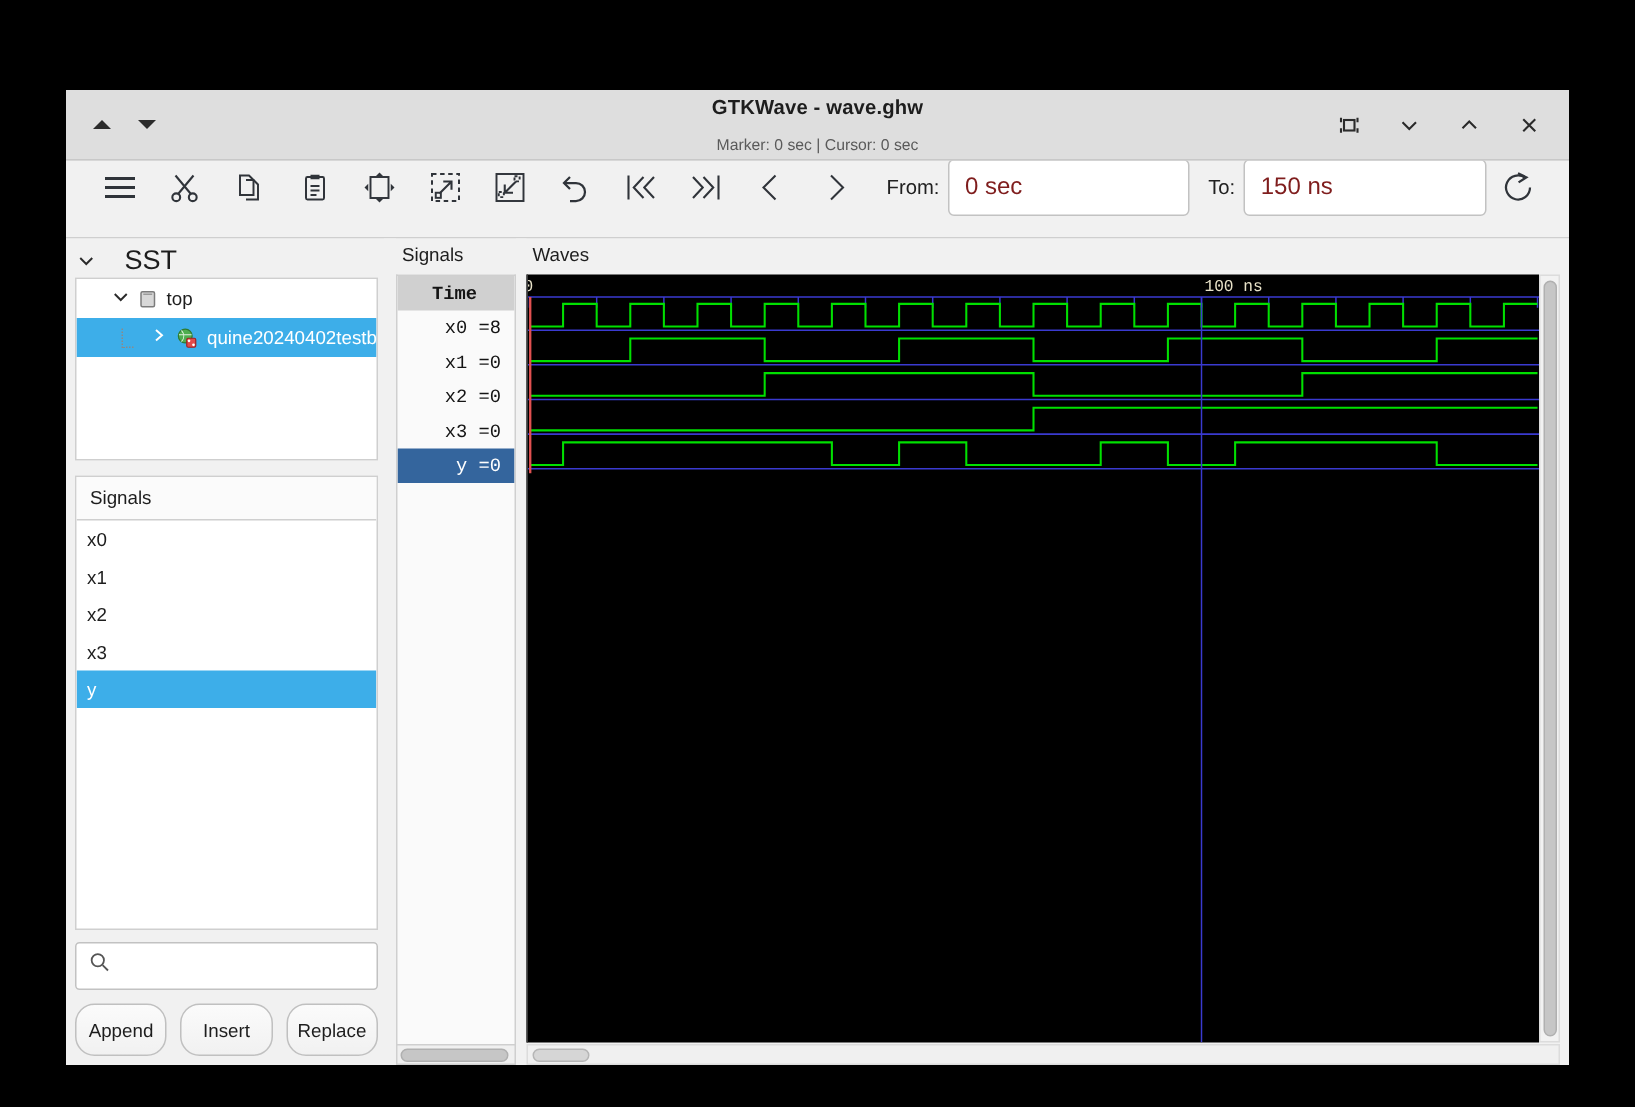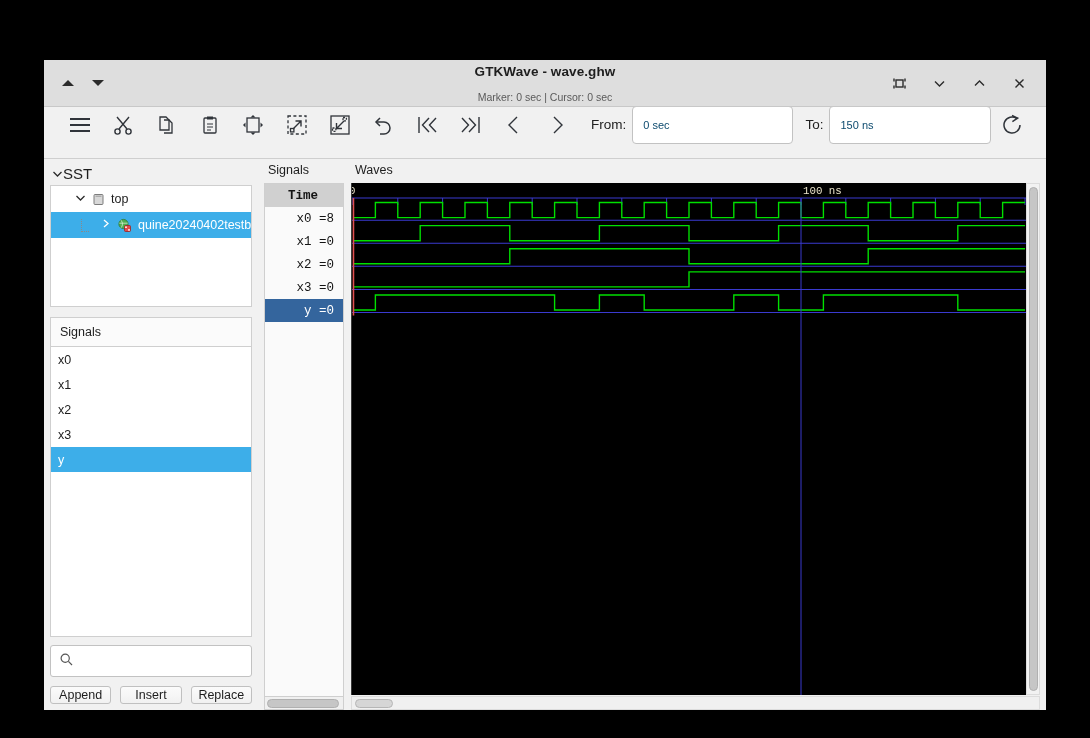--- a/index.html
+++ b/index.html
@@ -65,22 +65,22 @@
   .fieldlabel {
     font-size: 13.5px; color: #212121; margin: 0 6px 0 12px; white-space: nowrap;
   }
   .textfield {
     height: 38px;
     background: #ffffff;
     border: 1px solid #c2c2c2;
     border-radius: 4px;
     display: flex; align-items: center;
     padding: 0 10px;
-    font-size: 11px;
-    color: #0c4a6e;
+    font-size: 16px;
+    color: #7f1d1d;
   }
   #from-field { width: 163px; }
   #to-field { width: 163px; }
   .tbtn-right { margin-left: auto; }
 
   
   .body {
     flex: 1 1 auto;
     display: flex;
     min-height: 0;
@@ -89,23 +89,23 @@
 
   
   .leftpane {
     width: 212px;
     flex: 0 0 212px;
     display: flex; flex-direction: column;
     padding: 4px 4px 6px 6px;
     min-height: 0;
   }
   .sst-head {
-    display: flex; align-items: center; gap: 0;
+    display: flex; align-items: flex-start; gap: 20px;
     height: 20px; padding-left: 2px;
-    font-size: 15px; color: #1d1d1d;
+    font-size: 18px; color: #1d1d1d;
   }
   .treebox {
     border: 1px solid #cfcfcf;
     background: #fff;
     height: 122px;
     overflow: hidden;
     margin-top: 2px;
   }
   .trow {
     display: flex; align-items: center;
@@ -154,24 +154,24 @@
     margin-top: 8px;
     height: 32px; flex: 0 0 32px;
     border: 1px solid #c2c2c2; border-radius: 3px;
     background: #fff;
     display: flex; align-items: center;
     padding: 0 8px;
   }
   .btnrow { margin-top: 9px; display: flex; gap: 9px; flex: 0 0 auto; }
   .gbtn {
     flex: 1 1 0;
-    height: 18px;
+    height: 35px;
     background: linear-gradient(#fbfbfb,#f1f1f1);
     border: 1px solid #c0c0c0;
-    border-radius: 3px;
+    border-radius: 13px;
     font-size: 12.5px;
     color: #1d1d1d;
     display: flex; align-items: center; justify-content: center;
     font-family: "Liberation Sans", sans-serif;
   }
 
   
   .vsplit { width: 8px; flex: 0 0 8px; background: #f1f1f1; }
   .vsplit2 { width: 7px; flex: 0 0 7px; background: #f1f1f1; }
 

